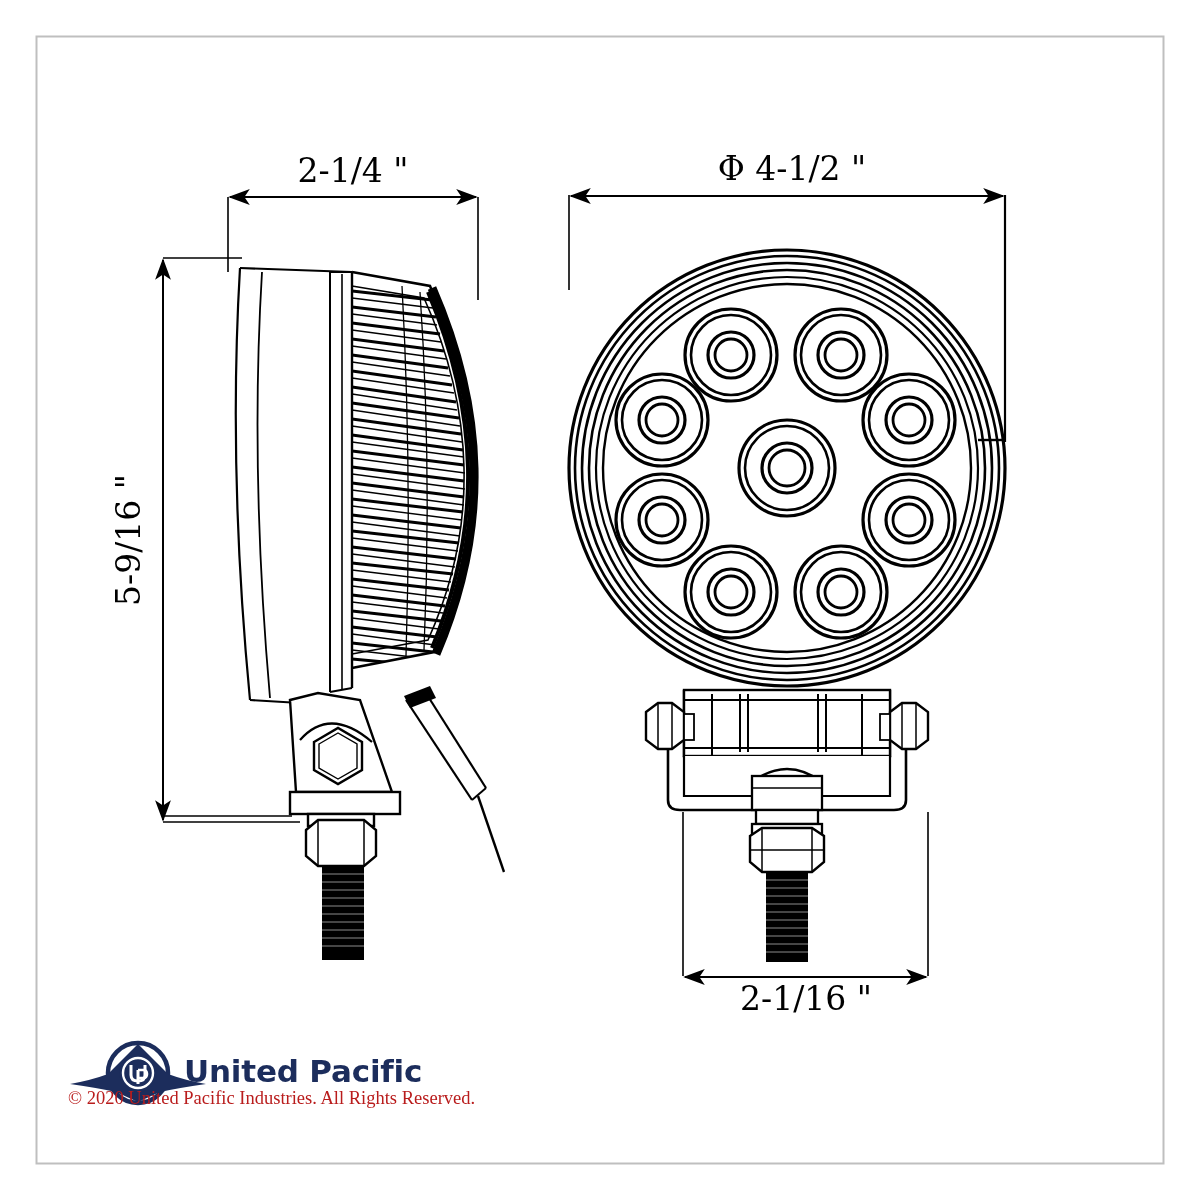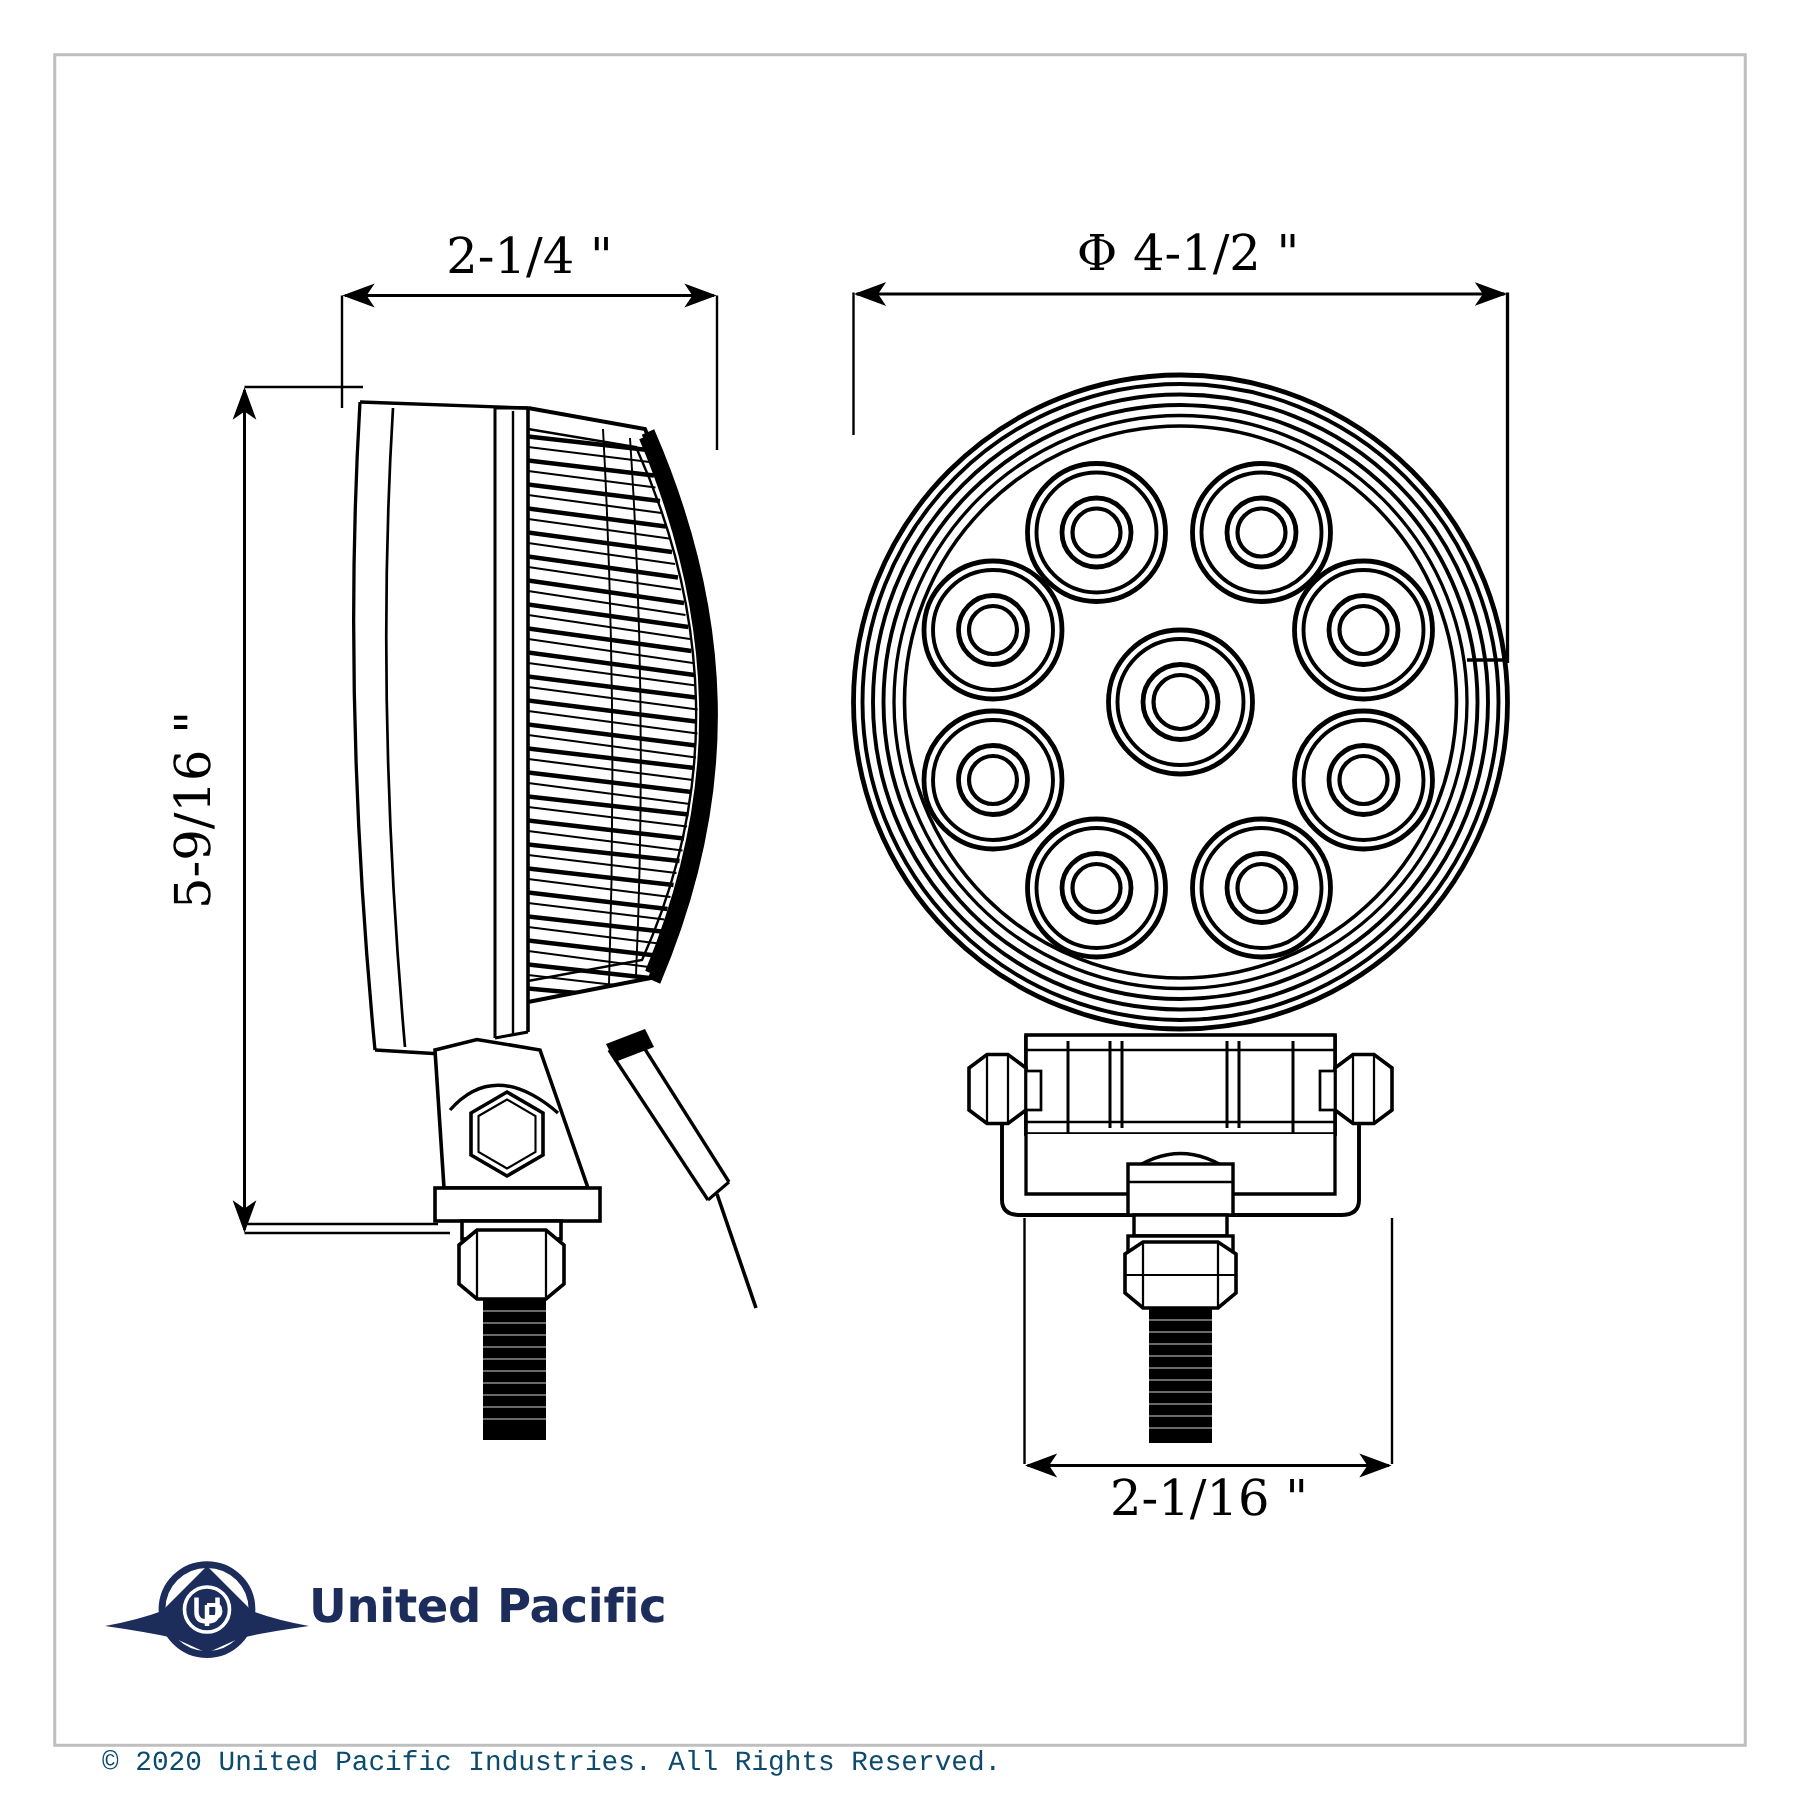--- a/index.html
+++ b/index.html
@@ -22,36 +22,36 @@
   }
   #drawing-svg {
     position: absolute;
     left: 0;
     top: 0;
     width: 1200px;
     height: 1200px;
   }
   .brand-wordmark {
     position: absolute;
-    left: 206px;
+    left: 184px;
     top: 1053px;
     font-family: "DejaVu Sans", sans-serif;
     font-weight: bold;
     font-size: 31px;
     letter-spacing: -0.2px;
     color: #1c2d5c;
     white-space: nowrap;
   }
   .copyright-line {
     position: absolute;
     left: 68px;
-    top: 1165px;
-    font-family: Liberation Mono, monospace;
+    top: 1088px;
+    font-family: Liberation Serif, serif;
     font-size: 18.5px;
-    color: #0c4a6e;
+    color: #b91c1c;
     white-space: nowrap;
   }
   .dim-text {
     font-family: "DejaVu Serif", serif;
     font-size: 33px;
     fill: #000000;
   }
 </style>
 </head>
 <body>

